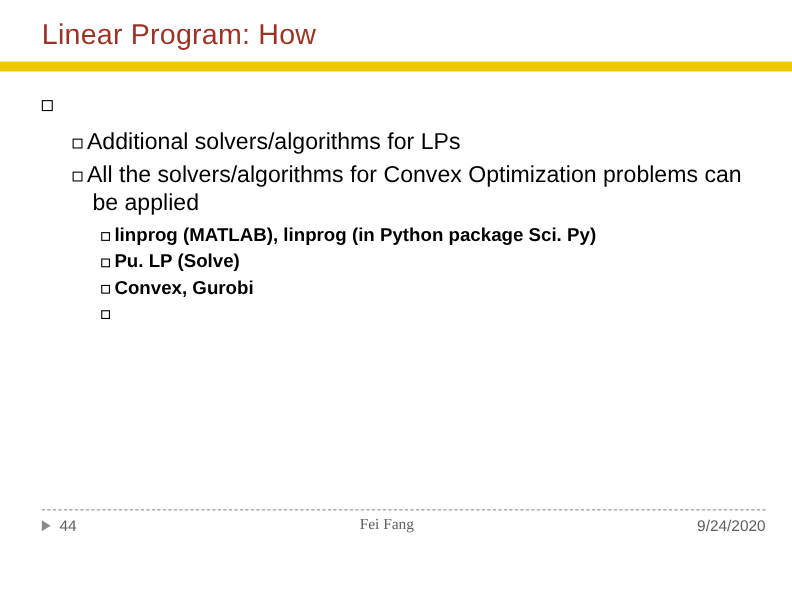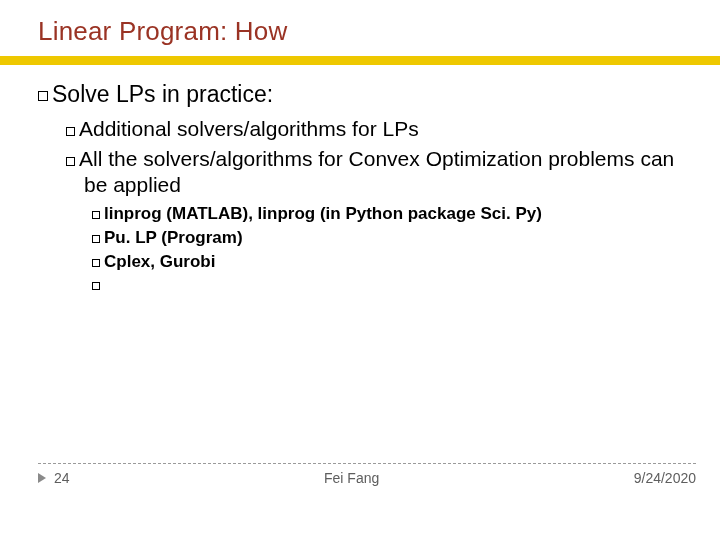--- a/index.html
+++ b/index.html
@@ -112,68 +112,69 @@
     width: 0; height: 0;
     border-top: 5px solid transparent;
     border-bottom: 5px solid transparent;
     border-left: 8px solid #8a8a8a;
     margin-right: 8px;
   }
   .page-num { color:#5e5e5e; }
   .footer-center {
     flex: 1;
     text-align: center;
+    font-family: Liberation Serif, serif;
   }
   .footer-right {
     text-align: left;
   }
 </style>
 </head>
 <body>
 
 <div class="slide">
 
   <div class="title">Linear Program: How</div>
   <div class="rule"></div>
 
   <div class="body">
 
     <div class="lvl1 hanging">
-      <span class="cb"></span><span>Solve LPs in practice:</span>
+      <span class="cb"></span>
     </div>
 
     <div class="lvl2-wrap">
       <div class="lvl2 hanging">
         <span class="cb small"></span><span>Additional solvers/algorithms for LPs</span>
       </div>
       <div class="lvl2 hanging">
         <span class="cb small"></span><span>All the solvers/algorithms for Convex Optimization problems can be applied</span>
       </div>
 
       <div class="lvl3-wrap">
         <div class="lvl3 hanging">
           <span class="cb tiny"></span><span>linprog (MATLAB), linprog (in Python package Sci. Py)</span>
         </div>
         <div class="lvl3 hanging">
-          <span class="cb tiny"></span><span>Pu. LP (Program)</span>
+          <span class="cb tiny"></span><span>Pu. LP (Solve)</span>
         </div>
         <div class="lvl3 hanging">
-          <span class="cb tiny"></span><span>Cplex, Gurobi</span>
+          <span class="cb tiny"></span><span>Convex, Gurobi</span>
         </div>
         <div class="lvl3 hanging">
           <span class="cb tiny"></span>
         </div>
       </div>
     </div>
 
   </div>
 
   <div class="footer">
     <div class="dash"></div>
     <div class="footer-row">
       <span class="page-tri"></span>
-      <span class="page-num">24</span>
+      <span class="page-num">44</span>
       <span class="footer-center">Fei Fang</span>
       <span class="footer-right">9/24/2020</span>
     </div>
   </div>
 
 </div>
 
 </body></html>

